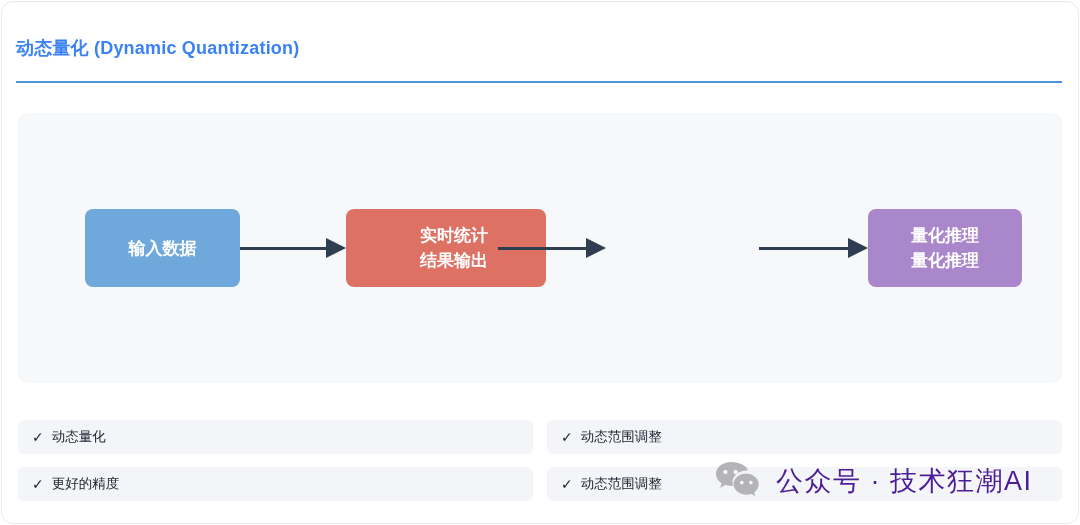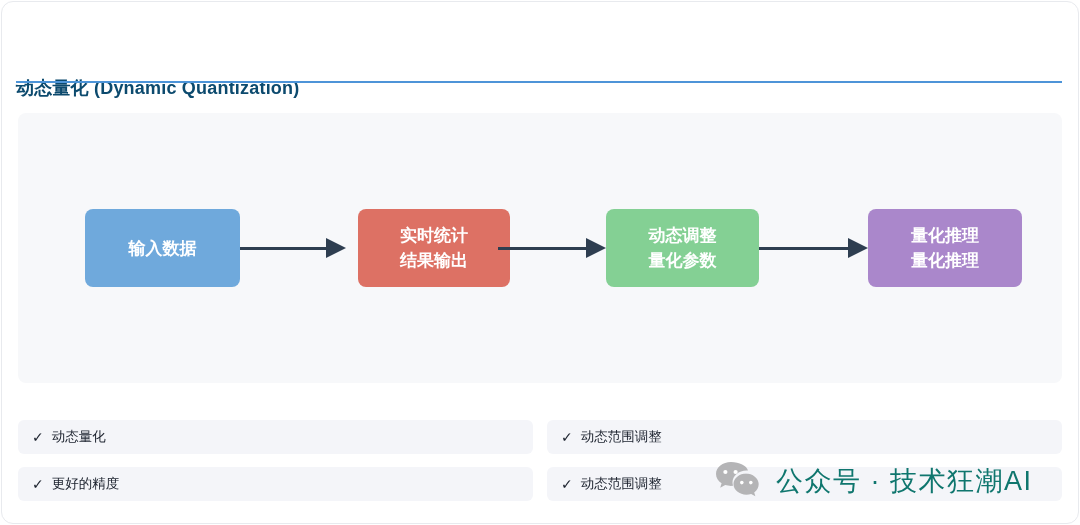--- a/index.html
+++ b/index.html
@@ -9,21 +9,21 @@
         border:1px solid #e8eaee;border-radius:12px;}
   .page-title{position:absolute;left:16px;top:36px;font-size:18px;font-weight:bold;
         color:#2c3e50;letter-spacing:0.2px;line-height:24px;}
   .title-underline{position:absolute;left:16px;top:81px;width:1046px;height:2px;background:#4d94d8;}
   .diagram-panel{position:absolute;left:18px;top:113px;width:1044px;height:270px;
         background:#f7f8fa;border-radius:8px;}
   .flow-node{position:absolute;top:209px;height:78px;border-radius:8px;
         display:flex;flex-direction:column;align-items:center;justify-content:center;
         color:#ffffff;font-weight:bold;font-size:17px;line-height:25px;text-align:center;}
   .node-1{left:85px;width:155px;}
-  .node-2{left:358px;width:152px;}
+  .node-2{left:346px;width:184px;padding-left:16px;}
   .node-3{left:606px;width:153px;}
   .node-4{left:868px;width:154px;align-items:center;}
   .arrow-line{position:absolute;top:247px;height:3px;background:#2e3e50;}
   .arrow-head{position:absolute;top:238px;width:0;height:0;
         border-top:10px solid transparent;border-bottom:10px solid transparent;
         border-left:20px solid #2e3e50;}
   .a1-line{left:240px;width:87px;} .a1-head{left:326px;}
   .a2-line{left:498px;width:89px;} .a2-head{left:586px;}
   .a3-line{left:759px;width:90px;} .a3-head{left:848px;}
   .feature-row{position:absolute;width:515px;height:34px;background:#f4f5f9;border-radius:6px;
@@ -35,38 +35,34 @@
   .watermark{position:absolute;left:714px;top:458px;height:46px;display:flex;align-items:center;
         color:#b4b4b6;font-size:27px;letter-spacing:1.5px;white-space:nowrap;}
   .wechat-icon{margin-right:12px;display:inline-flex;}
 </style>
 </head>
 <body>
 
 <div class="stage">
   <div class="card"></div>
 
-  <div class="page-title" style="color: #0c4a6e; margin-top: 40px;">动态量化 (Dynamic Quantization)</div>
+  <div class="page-title" style="color: #3b82f6;">动态量化 (Dynamic Quantization)</div>
   <div class="title-underline" style="background-color: rgb(77, 148, 216);"></div>
 
   <div class="diagram-panel" style="background-color: rgb(247, 248, 250);"></div>
 
   <div class="flow-node node-1" style="background-color: rgb(111, 169, 220);">
     <span>输入数据</span>
   </div>
 
   <div class="flow-node node-2" style="background-color: rgb(221, 113, 100);">
     <span>实时统计</span>
     <span>结果输出</span>
   </div>
 
-  <div class="flow-node node-3" style="background-color: rgb(132, 208, 148);">
-    <span>动态调整</span>
-    <span>量化参数</span>
-  </div>
 
   <div class="flow-node node-4" style="background-color: rgb(170, 135, 203);">
     <span>量化推理</span>
     <span>量化推理</span>
   </div>
 
   <div class="arrow-line a1-line" style="background-color: rgb(46, 62, 80);"></div>
   <div class="arrow-head a1-head" style="border-left-color: rgb(46, 62, 80);"></div>
   <div class="arrow-line a2-line" style="background-color: rgb(46, 62, 80);"></div>
   <div class="arrow-head a2-head" style="border-left-color: rgb(46, 62, 80);"></div>
@@ -83,21 +79,21 @@
   </div>
   <div class="feature-row f3" style="background-color: rgb(244, 245, 249);">
     <span class="check-glyph">✓</span>
     <span>动态范围调整</span>
   </div>
   <div class="feature-row f4" style="background-color: rgb(244, 245, 249);">
     <span class="check-glyph">✓</span>
     <span>动态范围调整</span>
   </div>
 
-  <div class="watermark" style="color: #0f766e;">
+  <div class="watermark" style="color: #4c1d95;">
     <span class="wechat-icon">
       <svg width="50" height="42" viewBox="0 0 50 42">
         <g fill="#b4b4b6">
           <path d="M17 2 C8.7 2 2 7.3 2 13.9 c0 3.8 2.2 7.1 5.6 9.3 l-1.4 4.5 5-2.6 c1.8.5 3.8.8 5.8.8 .7 0 1.4 0 2.1-.1 -.4-1.1-.6-2.3-.6-3.5 0-6.6 6.3-11.9 14-11.9 .5 0 1 0 1.5.1 C32.6 5.6 25.5 2 17 2 Z"></path>
           <path d="M32.5 13.4 c-7.2 0-13 4.8-13 10.7 0 5.9 5.8 10.7 13 10.7 1.6 0 3.2-.2 4.6-.7 l4.3 2.2 -1.2-3.8 c2.8-2 4.5-4.9 4.5-8.4 0-5.9-5.9-10.7-13.2-10.7 Z"></path>
         </g>
         <g fill="#ffffff">
           <circle cx="11.4" cy="12" r="2.1"></circle>
           <circle cx="21.6" cy="12" r="2.1"></circle>
           <circle cx="27.8" cy="22.6" r="1.8"></circle>

